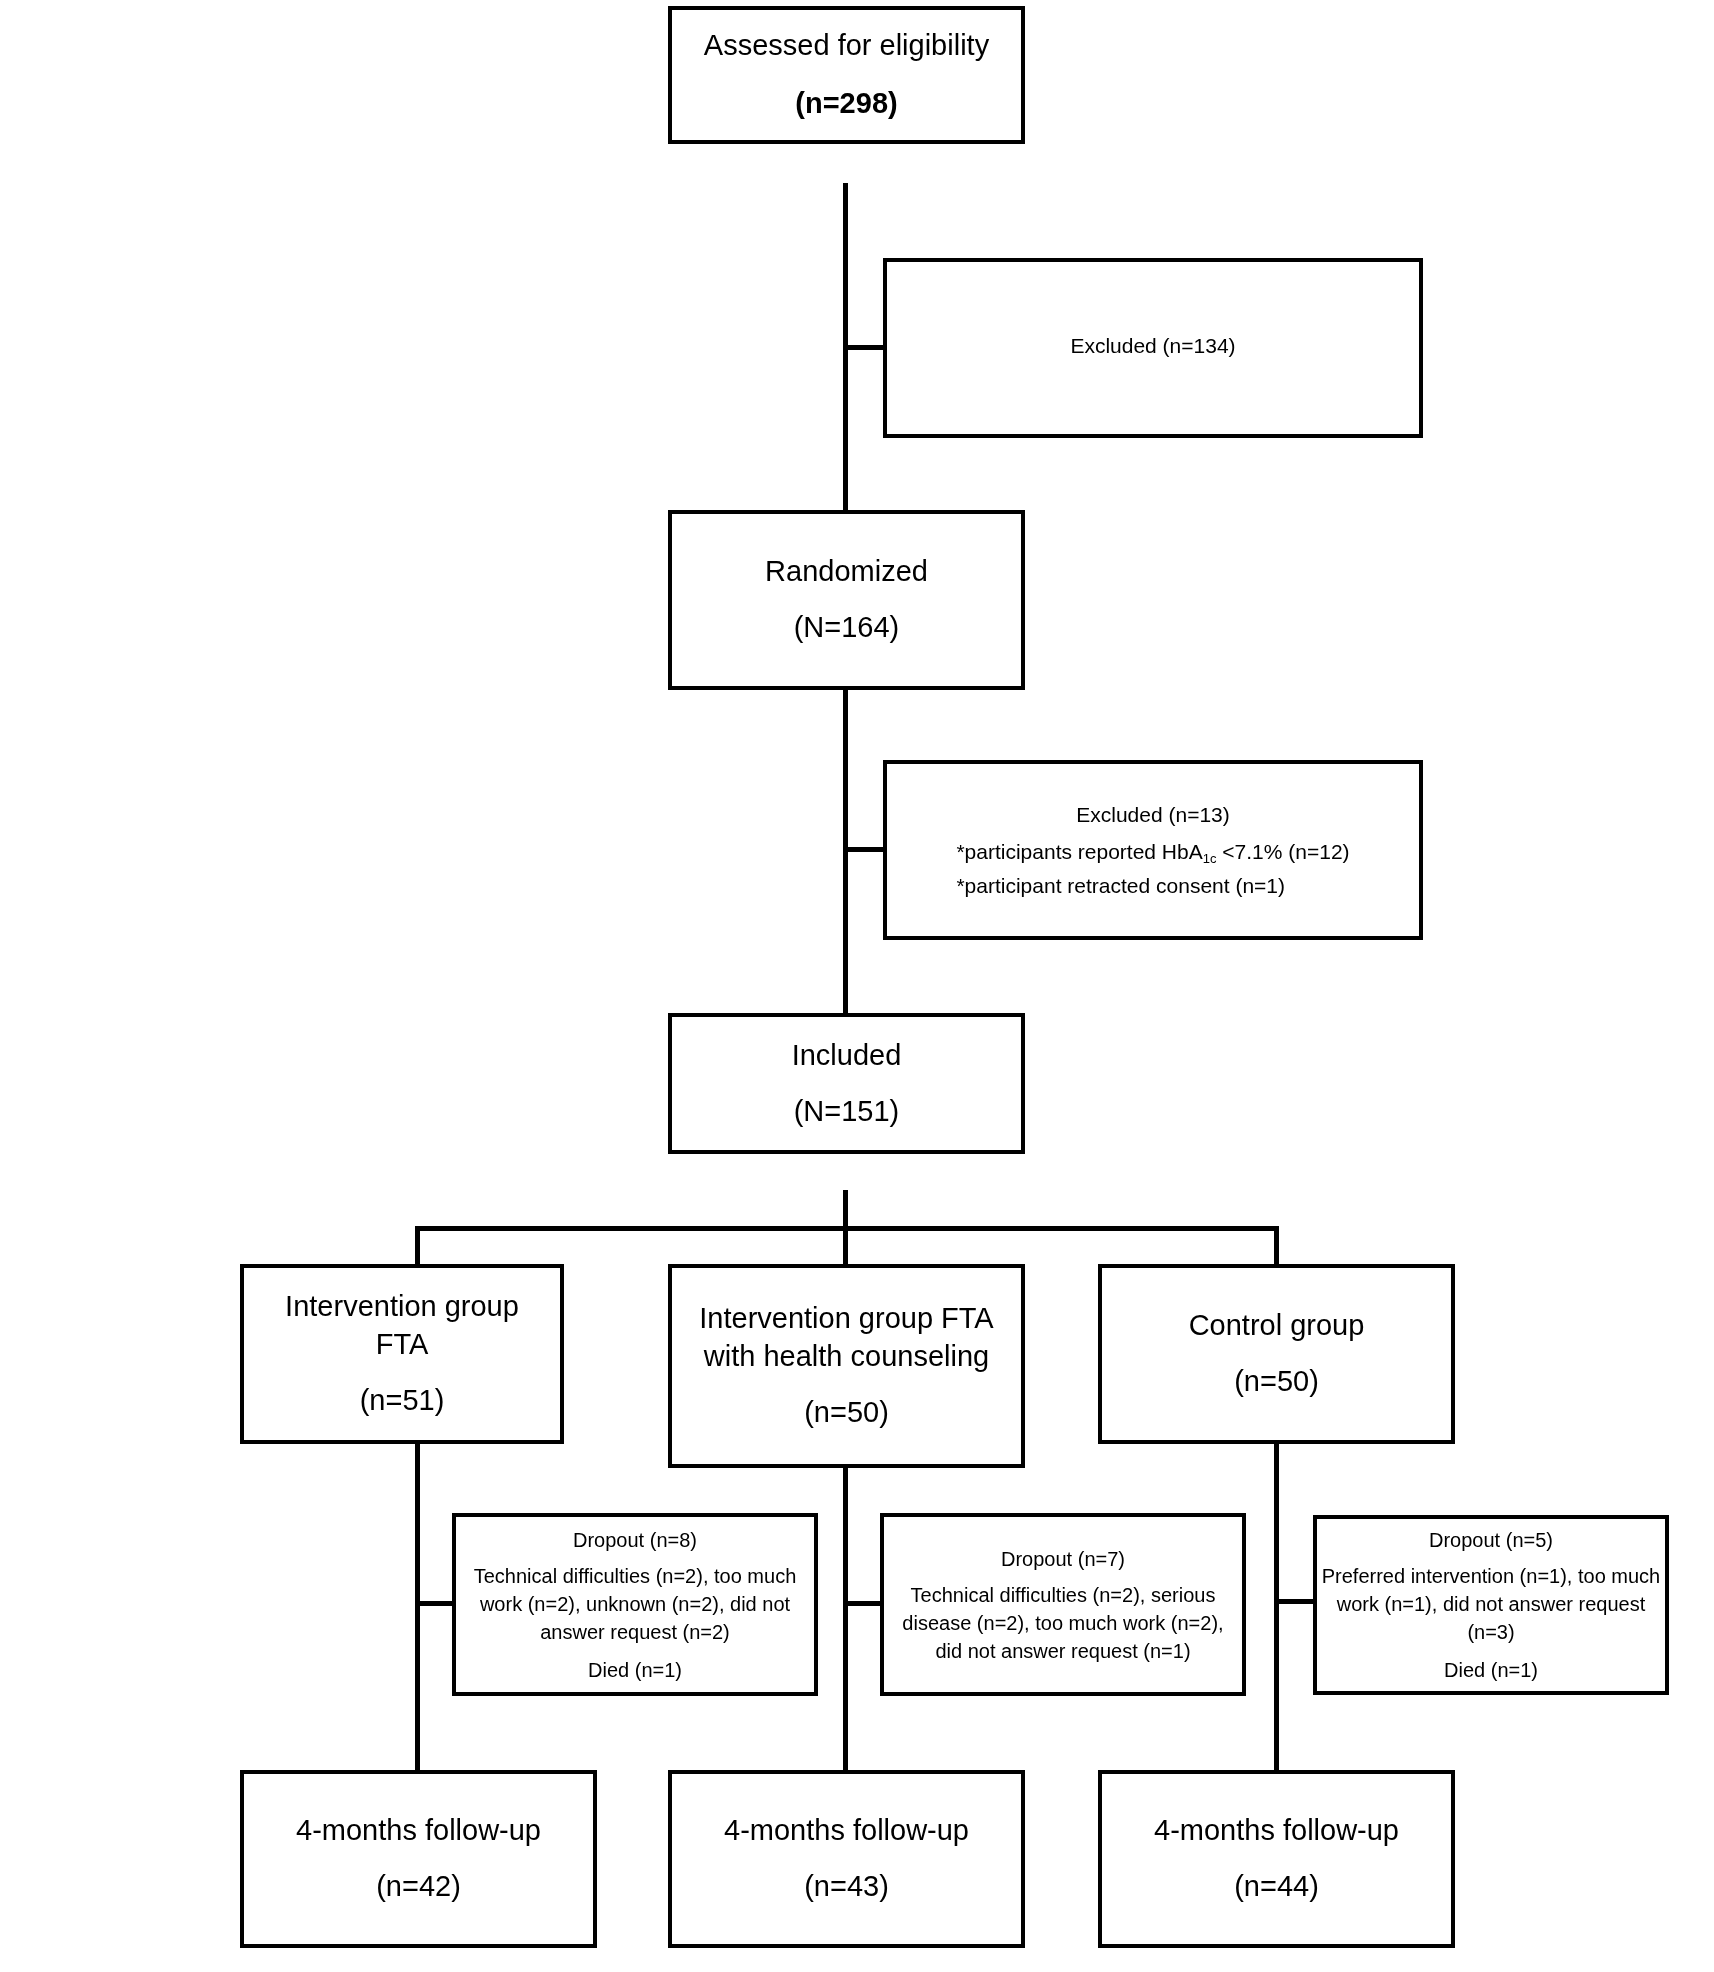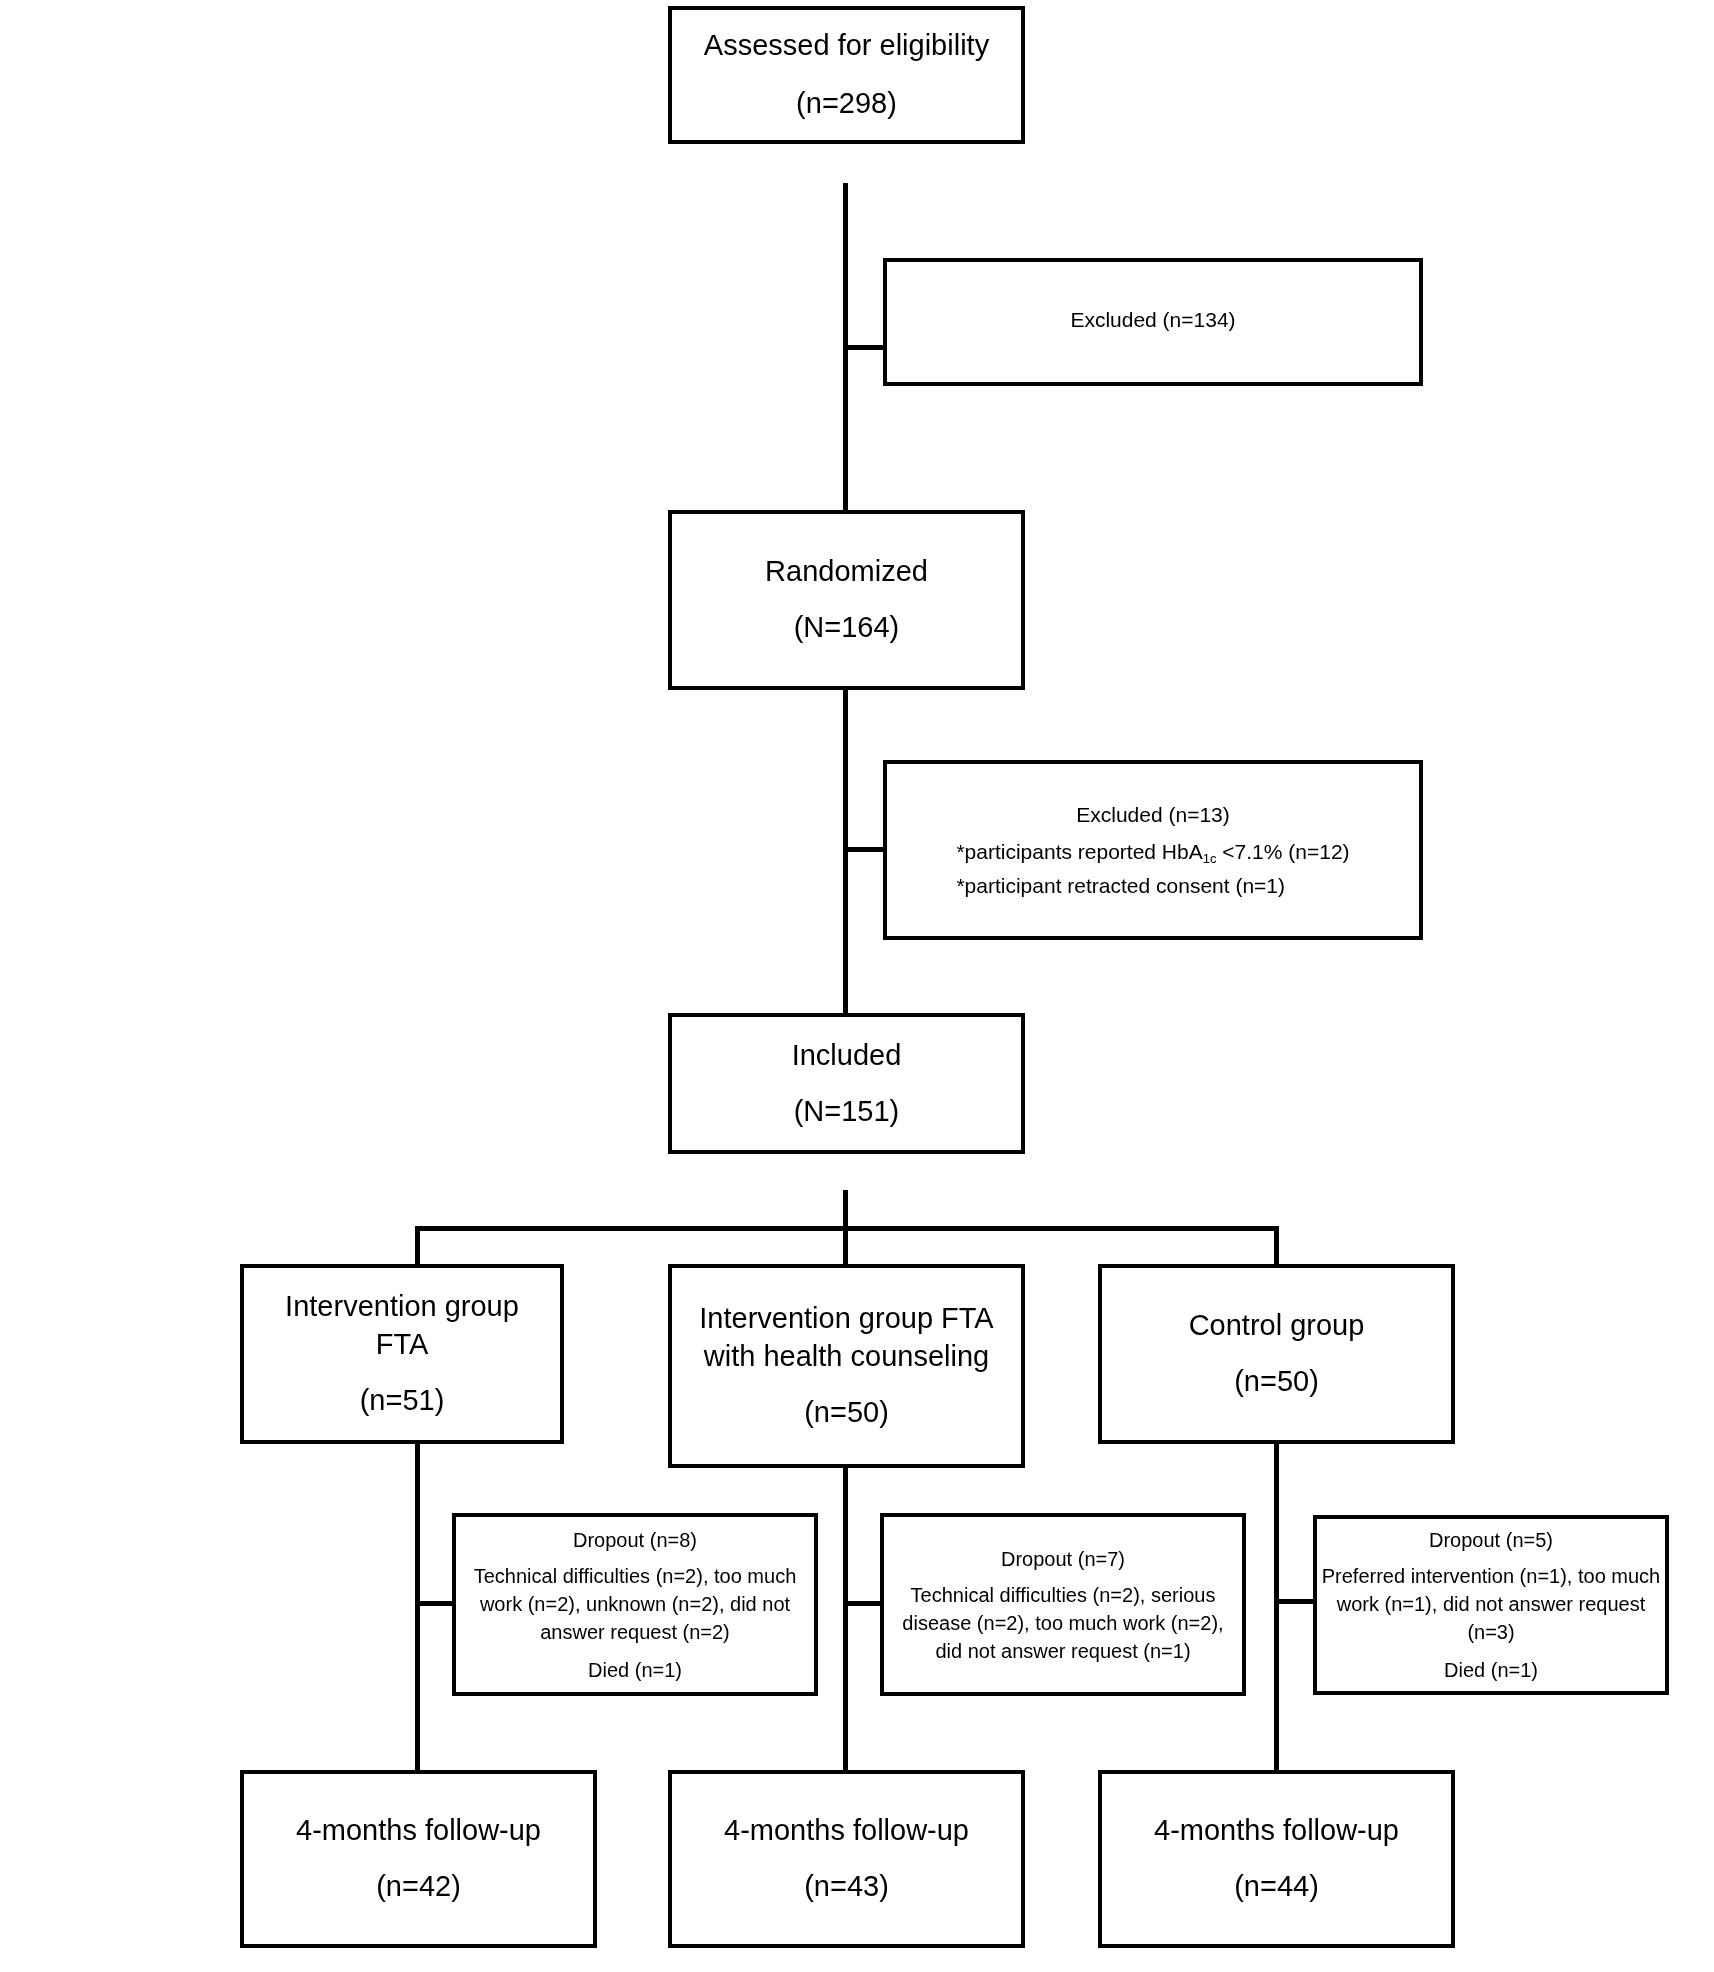--- a/index.html
+++ b/index.html
@@ -19,21 +19,21 @@
     background: #ffffff;
     display: flex;
     flex-direction: column;
     align-items: center;
     justify-content: center;
     text-align: center;
   }
   
   .main-box { font-size: 29px; line-height: 1.3; padding: 6px 12px; }
   .main-box .count { margin-top: 18px; }
-  .main-box.tight .count { margin-top: 20px; }
+  .main-box.tight .count { margin-top: 20px; font-weight: bold; }
   
   .side-box { font-size: 21px; line-height: 1.6; padding: 10px 14px; }
   .side-box .side-title { margin-bottom: 4px; }
   .side-box .side-body { display: inline-block; text-align: left; }
   
   .drop-box { font-size: 20px; line-height: 1.4; padding: 8px 10px; }
   .drop-box .drop-body { margin-top: 8px; }
   .drop-box .drop-footer { margin-top: 10px; }
   .drop-box .drop-footer:empty { display: none; }
   
@@ -59,21 +59,21 @@
   <div class="vline" style="left:1274px;top:1442px;width:5px;height:330px"></div>
   <div class="hline" style="left:418px;top:1601px;width:36px;height:5px"></div>
   <div class="hline" style="left:846px;top:1601px;width:36px;height:5px"></div>
   <div class="hline" style="left:1277px;top:1599px;width:38px;height:5px"></div>
 
   <div class="box main-box tight" style="left:668px;top:6px;width:357px;height:138px">
     <div>Assessed for eligibility</div>
     <div class="count">(n=298)</div>
   </div>
 
-  <div class="box side-box" style="left:883px;top:258px;width:540px;height:128px">
+  <div class="box side-box" style="left:883px;top:258px;width:540px;height:180px">
     <div class="side-title">Excluded (n=134)</div>
   </div>
 
   <div class="box main-box" style="left:668px;top:510px;width:357px;height:180px">
     <div>Randomized</div>
     <div class="count">(N=164)</div>
   </div>
 
   <div class="box side-box" style="left:883px;top:760px;width:540px;height:180px">
     <div class="side-title">Excluded (n=13)</div>

